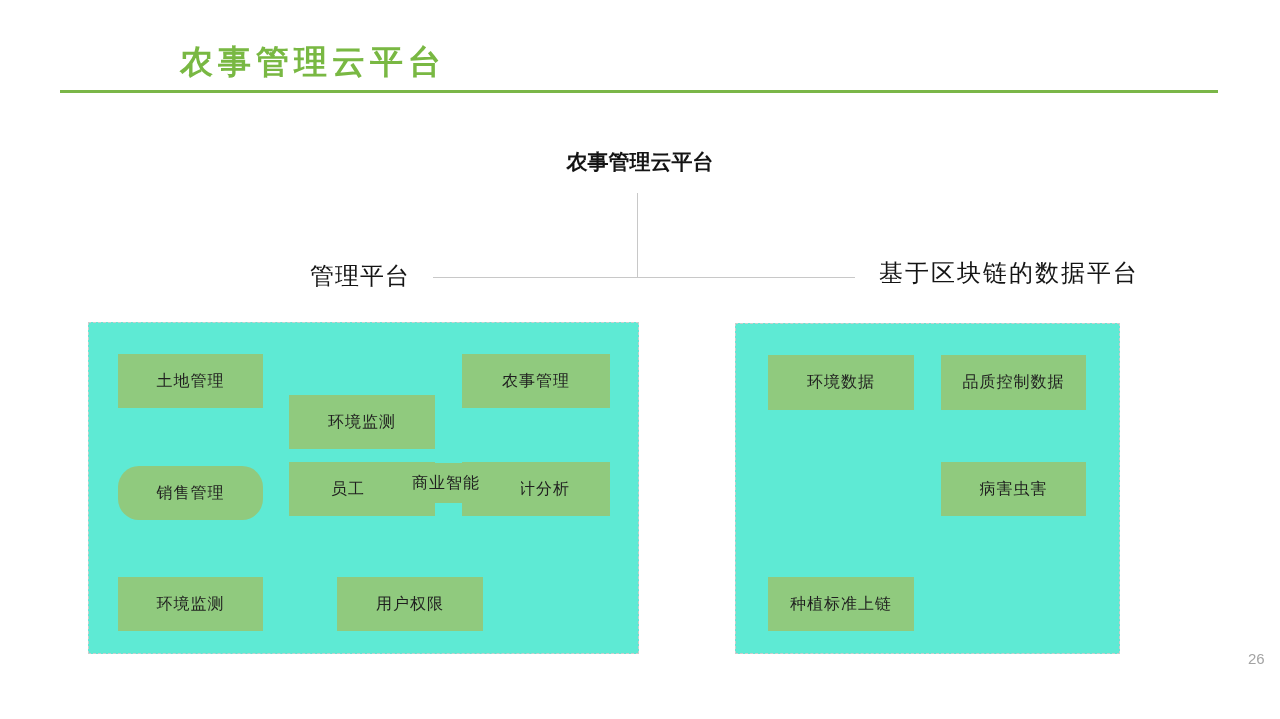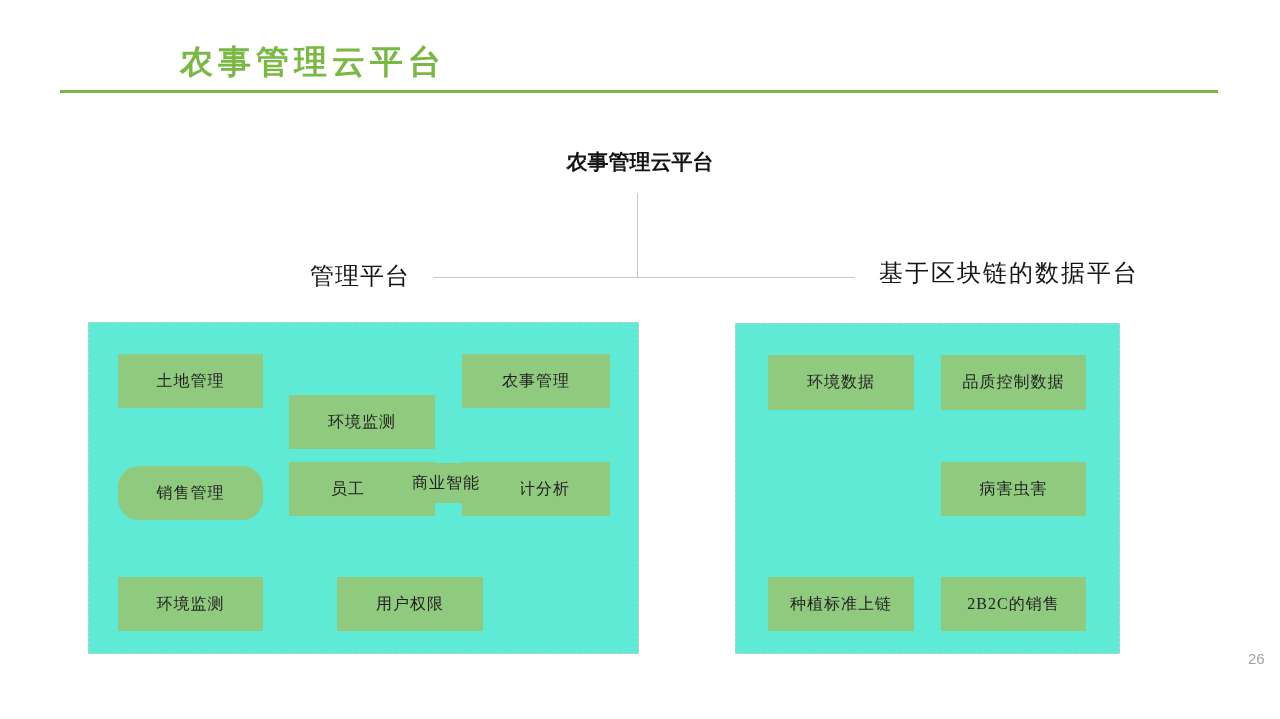--- a/index.html
+++ b/index.html
@@ -136,18 +136,17 @@
     <div class="gbox b-l6">商业智能</div>
     <div class="gbox b-l8">环境监测</div>
     <div class="gbox b-l9">用户权限</div>
   </div>
 
   <div class="panel panel-right">
     <div class="gbox b-r1">环境数据</div>
     <div class="gbox b-r2">品质控制数据</div>
     <div class="gbox b-r5">种植标准上链</div>
     <div class="gbox b-r4">病害虫害</div>
-    <div class="gbox b-r6">2B2C的销售</div>
   </div>
 
   <div class="page-number">26</div>
 
 </div>
 
 </body></html>

